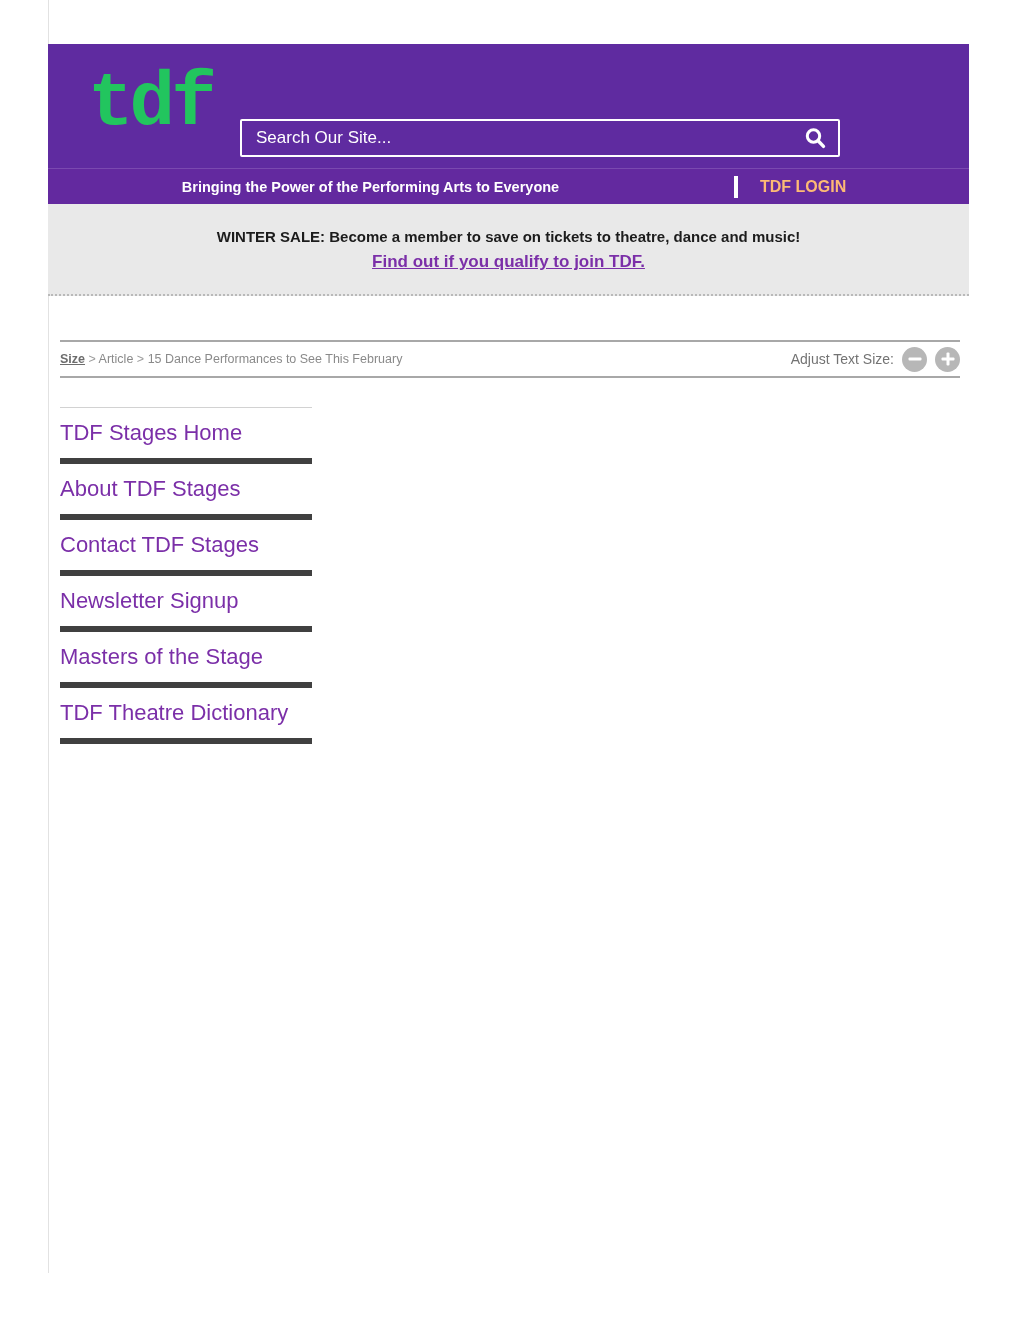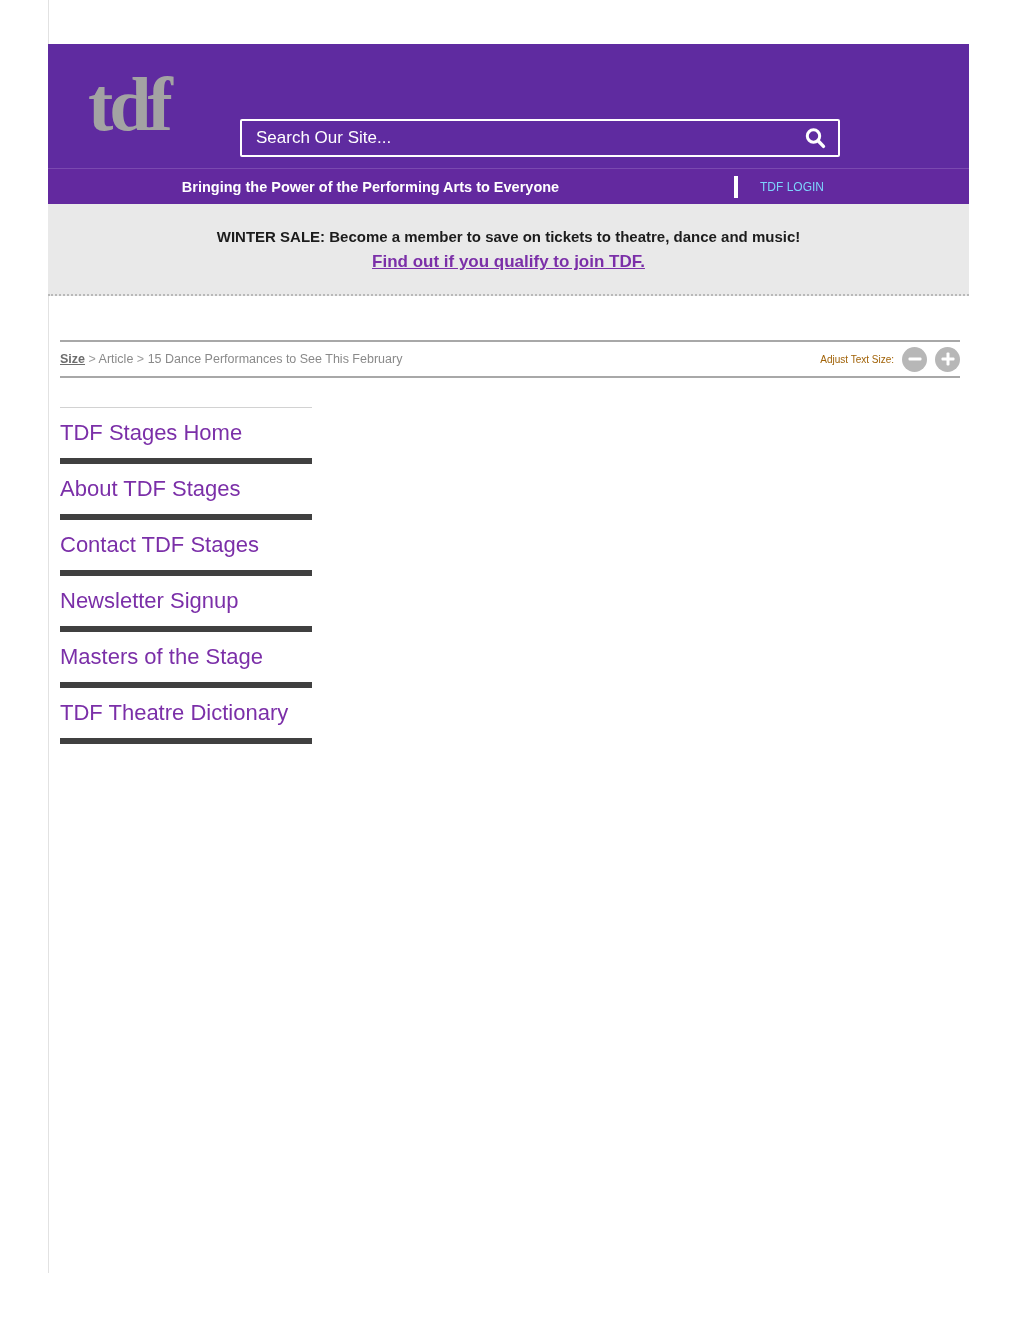--- a/index.html
+++ b/index.html
@@ -35,26 +35,26 @@
     left: 48px;
     top: 44px;
     width: 921px;
     height: 124px;
     background: #5f2ba0;
   }
   #logo {
     position: absolute;
     left: 40px;
     top: 22px;
-    font-family: Liberation Serif, serif;
+    font-family: Liberation Mono, monospace;
     font-weight: bold;
     font-size: 76px;
     line-height: 76px;
     letter-spacing: -4px;
-    color: #a3a3a3;
+    color: #22c55e;
     user-select: none;
   }
   #search-wrap {
     position: absolute;
     left: 192px;
     top: 75px;
     width: 600px;
     height: 38px;
     border: 2px solid #ffffff;
     border-radius: 2px;
@@ -120,23 +120,23 @@
     width: 4px;
     height: 22px;
     background: #ffffff;
   }
   #login-link {
     position: absolute;
     left: 712px;
     top: 0;
     height: 36px;
     line-height: 36px;
-    color: #7dd3fc;
-    font-size: 12px;
-    font-weight: normal;
+    color: #fdba74;
+    font-size: 16px;
+    font-weight: bold;
     text-decoration: none;
     cursor: pointer;
   }
 
   
   #promo-banner {
     position: absolute;
     left: 48px;
     top: 204px;
     width: 921px;
@@ -196,22 +196,22 @@
   #textsize-ctl {
     position: absolute;
     right: 0;
     top: 0;
     height: 34px;
     display: flex;
     align-items: center;
     gap: 8px;
   }
   #textsize-label {
-    font-size: 10px;
-    color: #a16207;
+    font-size: 14px;
+    color: #737373;
   }
   .size-btn {
     width: 25px;
     height: 25px;
     border-radius: 50%;
     background: #b7b7b7;
     border: none;
     padding: 0;
     cursor: pointer;
     position: relative;

